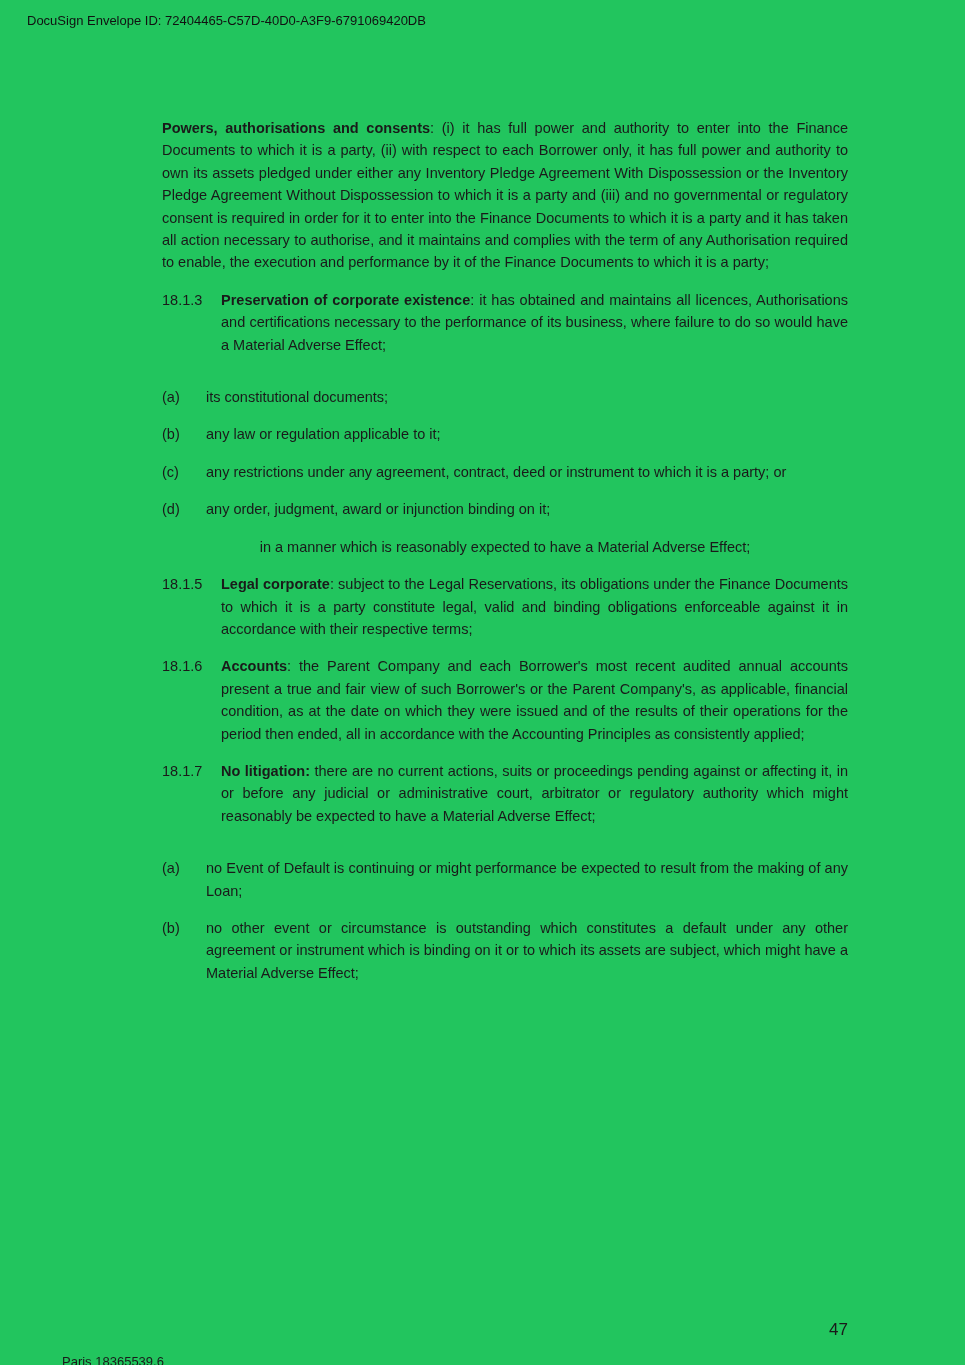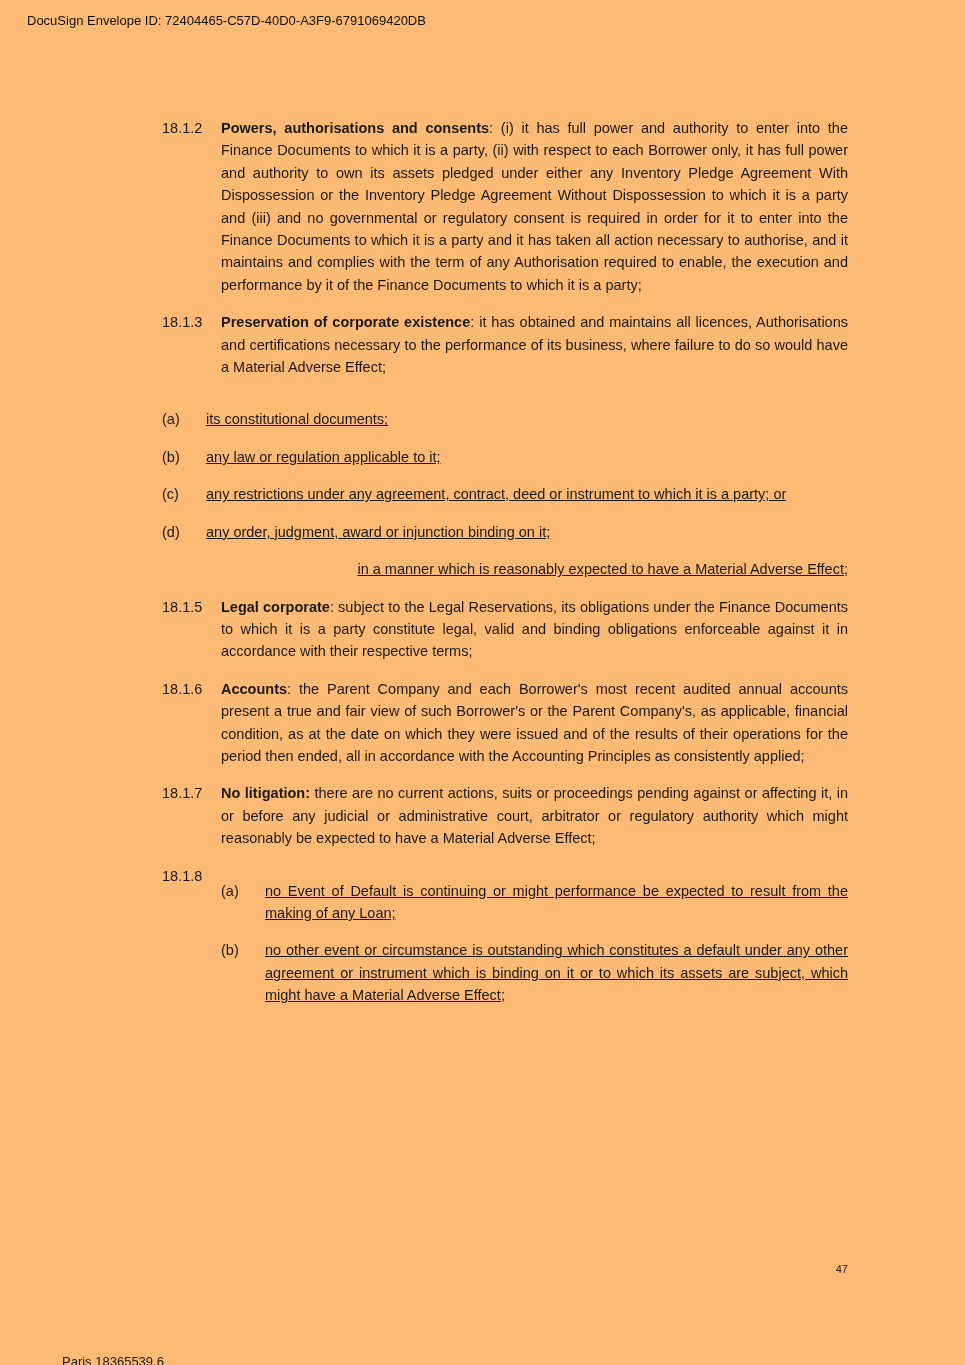--- a/index.html
+++ b/index.html
@@ -4,21 +4,21 @@
 <style>
   html, body {
     margin: 0;
     padding: 0;
     background: #ffffff;
   }
   .page {
     position: relative;
     width: 965px;
     height: 1365px;
-    background: #fdba74;
+    background: #22c55e;
     font-family: "Liberation Sans", sans-serif;
     color: #1a1a1a;
     overflow: hidden;
   }
   .docusign-header {
     position: absolute;
     left: 27px;
     top: 13px;
     font-size: 13px;
     color: #111111;
@@ -50,32 +50,30 @@
     display: flex;
     margin-top: 15px;
   }
   .sub-label {
     flex: 0 0 44px;
   }
   .sub-text {
     flex: 1;
     text-align: justify;
     text-justify: inter-word;
-    text-decoration: underline;
   }
   .continuation {
     margin-top: 15px;
-    text-align: right;
-    text-decoration: underline;
+    text-align: center;
   }
   .page-number {
     position: absolute;
     right: 117px;
-    top: 1263px;
-    font-size: 11px;
+    top: 1320px;
+    font-size: 17px;
     color: #1a1a1a;
   }
   .footer-ref {
     position: absolute;
     left: 62px;
     top: 1354px;
     font-size: 13px;
     color: #1a1a1a;
   }
   b { font-weight: bold; }
@@ -83,21 +81,20 @@
 </head>
 <body>
 
 <div class="page">
 
   <div class="docusign-header">DocuSign Envelope ID: 72404465-C57D-40D0-A3F9-6791069420DB</div>
 
   <div class="content">
 
     <div class="section">
-      <div class="sec-num">18.1.2</div>
       <div class="sec-text">
         <div class="para"><b>Powers, authorisations and consents</b><span>: (i) it has full power and authority to enter into the Finance Documents to which it is a party, (ii) with respect to each Borrower only, it has full power and authority to own its assets pledged under either any Inventory Pledge Agreement With Dispossession or the Inventory Pledge Agreement Without Dispossession to which it is a party and (iii) and no governmental or regulatory consent is required in order for it to enter into the Finance Documents to which it is a party and it has taken all action necessary to authorise, and it maintains and complies with the term of any Authorisation required to enable, the execution and performance by it of the Finance Documents to which it is a party;</span></div>
       </div>
     </div>
 
     <div class="section">
       <div class="sec-num">18.1.3</div>
       <div class="sec-text">
         <div class="para"><b>Preservation of corporate existence</b><span>: it has obtained and maintains all licences, Authorisations and certifications necessary to the performance of its business, where failure to do so would have a Material Adverse Effect;</span></div>
       </div>
@@ -140,21 +137,20 @@
     </div>
 
     <div class="section">
       <div class="sec-num">18.1.7</div>
       <div class="sec-text">
         <div class="para"><b>No litigation:</b><span> there are no current actions, suits or proceedings pending against or affecting it, in or before any judicial or administrative court, arbitrator or regulatory authority which might reasonably be expected to have a Material Adverse Effect;</span></div>
       </div>
     </div>
 
     <div class="section">
-      <div class="sec-num">18.1.8</div>
       <div class="sec-text">
         <div class="subitem">
           <div class="sub-label">(a)</div>
           <div class="sub-text">no Event of Default is continuing or might performance be expected to result from the making of any Loan;</div>
         </div>
         <div class="subitem">
           <div class="sub-label">(b)</div>
           <div class="sub-text">no other event or circumstance is outstanding which constitutes a default under any other agreement or instrument which is binding on it or to which its assets are subject, which might have a Material Adverse Effect;</div>
         </div>
       </div>

